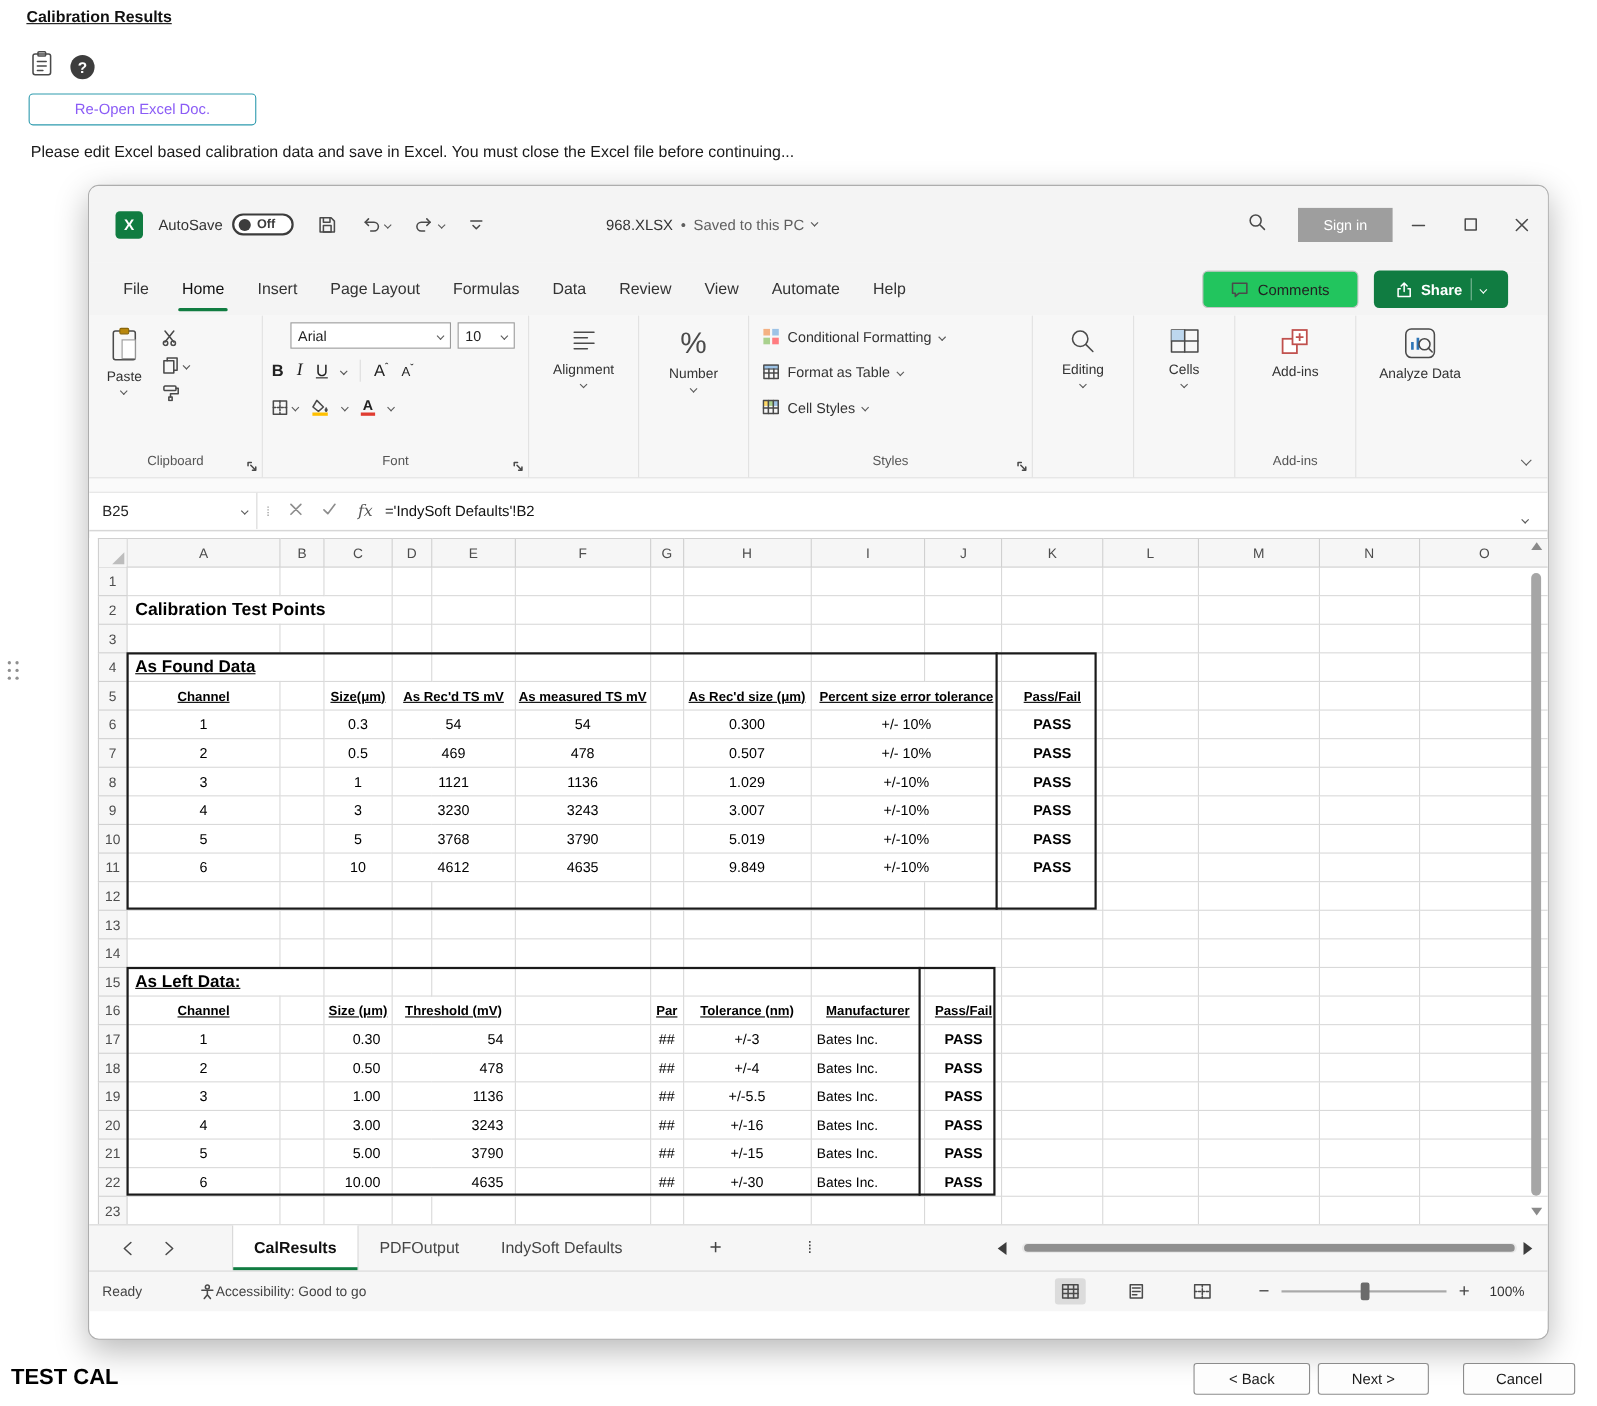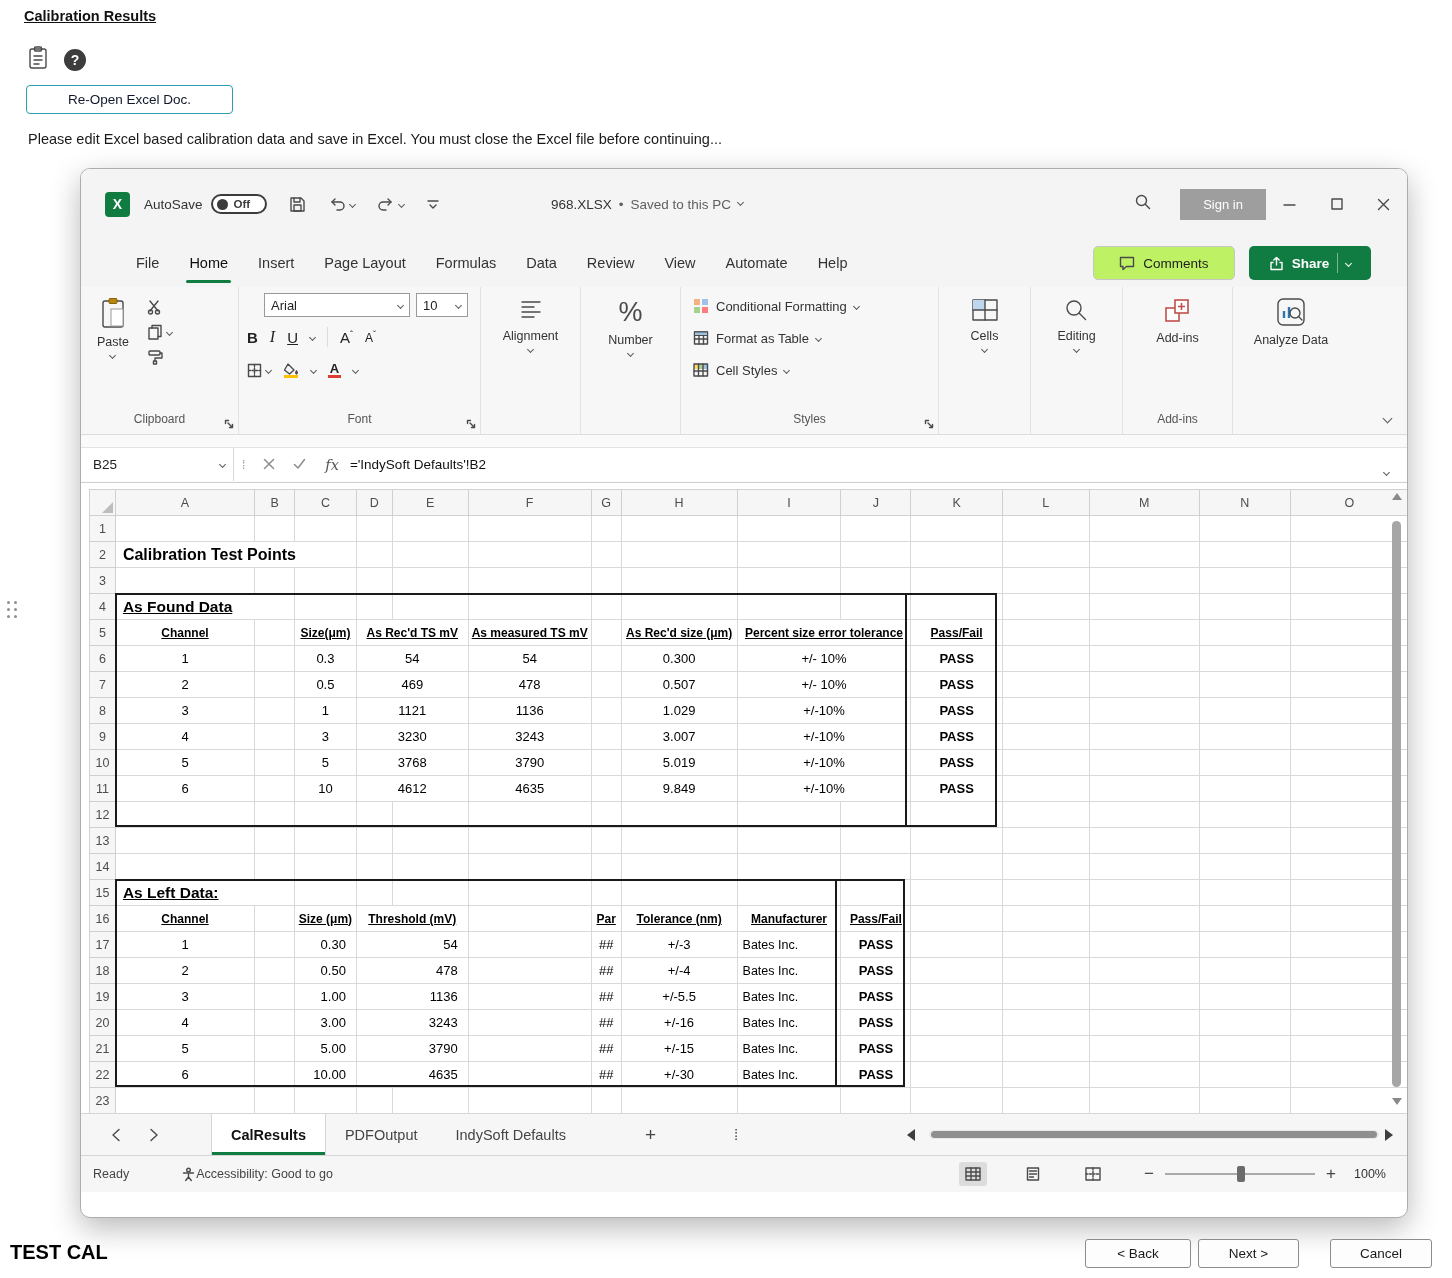--- a/index.html
+++ b/index.html
@@ -10,21 +10,21 @@
   }
   button { font:inherit; background:none; border:none; padding:0; cursor:default; color:inherit; }
   .i { stroke:#4a4a4a; fill:none; stroke-width:1.4; stroke-linecap:round; stroke-linejoin:round; }
   .chev { display:inline-block; width:7px; height:7px; border-right:1.6px solid #5a5a5a; border-bottom:1.6px solid #5a5a5a; transform:rotate(45deg); }
   .chev.s { width:5px; height:5px; }
 
   
   .app-title { position:absolute; left:24px; top:8px; font-size:14.5px; font-weight:bold; text-decoration:underline; color:#111; }
   .app-icons { position:absolute; left:28px; top:46px; display:flex; gap:16px; align-items:center; }
   .help-badge { width:22px; height:22px; border-radius:50%; background:#3d3d3d; color:#fff; font-weight:bold; font-size:14px; display:flex; align-items:center; justify-content:center; }
-  .reopen-btn { position:absolute; left:26px; top:85px; width:207px; height:29px; background:#fff; border:1.5px solid #2E9BAE; border-radius:4px; font-size:13.5px; color:#0f172a; text-align:center; }
+  .reopen-btn { position:absolute; left:26px; top:85px; width:207px; height:29px; background:#fff; border:1.5px solid #2E9BAE; border-radius:4px; font-size:13.5px; color:#8b5cf6; text-align:center; }
   .instruction { position:absolute; left:28px; top:131px; font-size:14.5px; color:#1a1a1a; }
   .grip { position:absolute; left:7px; top:601px; width:13px; display:grid; grid-template-columns:3px 3px; gap:4px; }
   .grip span { width:3px; height:3px; border-radius:50%; background:#8f8f8f; }
 
   .test-name { position:absolute; left:10px; top:1241px; font-size:20px; font-weight:bold; color:#000; }
   .win-btn { position:absolute; top:1239px; height:29px; background:#fdfdfd; border:1px solid #8c8c8c; border-radius:3px; font-size:13.5px; color:#1a1a1a; }
   .btn-back { left:1085px; width:106px; }
   .btn-next { left:1198px; width:101px; }
   .btn-cancel { left:1330px; width:102px; }
 
@@ -40,25 +40,25 @@
   .as-toggle .knob { width:11px; height:11px; border-radius:50%; background:#3c3c3c; margin-left:4px; }
   .as-state { font-size:11.5px; font-weight:bold; color:#3c3c3c; margin-left:6px; }
   .tb-ico { margin-left:22px; display:flex; align-items:center; gap:4px; }
   .doc-title { position:absolute; left:470px; top:0; height:70px; display:flex; align-items:center; gap:7px; font-size:13.5px; color:#333; }
   .doc-title .muted { color:#5f5f5f; }
   .tb-right { position:absolute; right:0; top:0; height:70px; display:flex; align-items:center; }
   .signin { width:86px; height:31px; background:#9e9e9e; color:#fff; font-size:13px; display:flex; align-items:center; justify-content:center; margin-left:28px; }
   .winctl { width:47px; height:70px; display:flex; align-items:center; justify-content:center; }
 
   
-  .x-menu { position:absolute; left:0; top:70px; width:100%; height:48px; background:#f4f4f4; display:flex; align-items:center; padding-left:40px; }
+  .x-menu { position:absolute; left:0; top:70px; width:100%; height:48px; background:#f4f4f4; display:flex; align-items:center; padding-left:16px; }
   .x-menu .mi { position:relative; padding:0 15px; font-size:14.5px; color:#333; height:48px; display:flex; align-items:center; }
   .x-menu .mi.active { color:#0f0f0f; }
   .x-menu .mi.active::after { content:""; position:absolute; left:12px; right:12px; bottom:4px; height:3px; border-radius:2px; background:#107C41; }
-  .comments-btn { position:absolute; right:172px; top:7px; height:34px; width:142px; background:#bef264; border:1px solid #c6c6c6; border-radius:5px; display:flex; align-items:center; justify-content:center; gap:8px; font-size:13.5px; color:#222; }
+  .comments-btn { position:absolute; right:172px; top:7px; height:34px; width:142px; background:#22c55e; border:1px solid #c6c6c6; border-radius:5px; display:flex; align-items:center; justify-content:center; gap:8px; font-size:13.5px; color:#222; }
   .share-btn { position:absolute; right:36px; top:7px; height:34px; width:122px; background:#107C41; border-radius:5px; color:#fff; display:flex; align-items:center; justify-content:center; gap:8px; font-size:13.5px; font-weight:600; }
   .share-btn .chev { border-color:#fff; }
   .share-div { width:1px; height:20px; background:rgba(255,255,255,.45); }
 
   
   .ribbon { position:absolute; left:0; top:118px; width:100%; height:148px; background:#f7f7f7; border-bottom:1px solid #dcdcdc; display:flex; }
   .grp { position:relative; display:flex; flex-direction:column; border-right:1px solid #e2e2e2; padding:6px 8px 2px 8px; }
   .grp-body { flex:1; display:flex; align-items:flex-start; }
   .grp-label { height:20px; display:flex; justify-content:center; font-size:12px; color:#555; gap:6px; }
   .launcher { position:absolute; right:4px; bottom:5px; }
@@ -425,39 +425,39 @@
           <span>Styles</span>
         </div>
       <svg class="launcher" width="10" height="10" viewBox="0 0 10 10">
           <path class="i" d="M1.5 1.5 h3 M1.5 1.5 v3 M4 4 l4 4 M8.5 5.5 v3 h-3"></path>
         </svg>
     </div>
 
     <div class="grp" style="width:92px">
       <div class="grp-body" style="justify-content:center; width:100%;">
         <button class="bigbtn">
+          <svg width="26" height="26" viewBox="0 0 26 26">
+              <circle class="i" cx="11" cy="11" r="7"></circle>
+              <path class="i" d="M16.5 16.5 l6 6"></path>
+            </svg>
+          <span class="cap">Editing</span>
+          <span class="chev s"></span>
+        </button>
+      </div>
+    </div>
+
+    <div class="grp" style="width:92px">
+      <div class="grp-body" style="justify-content:center; width:100%;">
+        <button class="bigbtn">
           <svg width="28" height="26" viewBox="0 0 28 26">
               <rect class="i" x="2" y="3" width="24" height="20"></rect>
               <rect x="2" y="3" width="12" height="10" fill="#bdd7ee"></rect>
               <path class="i" d="M2 13 h24 M14 3 v20"></path>
             </svg>
           <span class="cap">Cells</span>
-          <span class="chev s"></span>
-        </button>
-      </div>
-    </div>
-
-    <div class="grp" style="width:92px">
-      <div class="grp-body" style="justify-content:center; width:100%;">
-        <button class="bigbtn">
-          <svg width="26" height="26" viewBox="0 0 26 26">
-              <circle class="i" cx="11" cy="11" r="7"></circle>
-              <path class="i" d="M16.5 16.5 l6 6"></path>
-            </svg>
-          <span class="cap">Editing</span>
           <span class="chev s"></span>
         </button>
       </div>
     </div>
 
     <div class="grp" style="width:110px">
       <div class="grp-body" style="justify-content:center; width:100%;">
         <button class="bigbtn">
           <svg width="28" height="28" viewBox="0 0 28 28">
               <rect x="3" y="11" width="13" height="13" fill="#fff" stroke="#c0504d" stroke-width="1.6"></rect>

